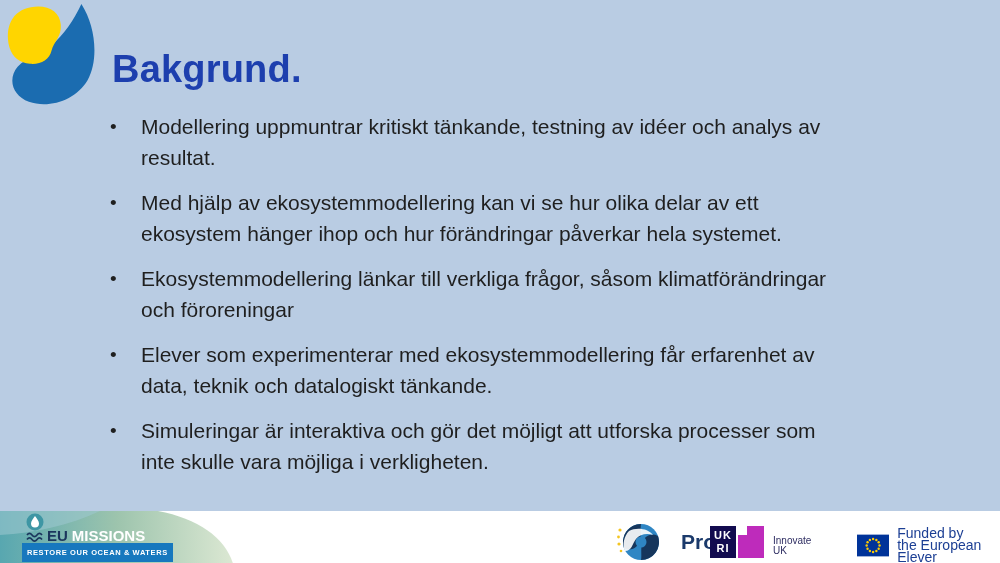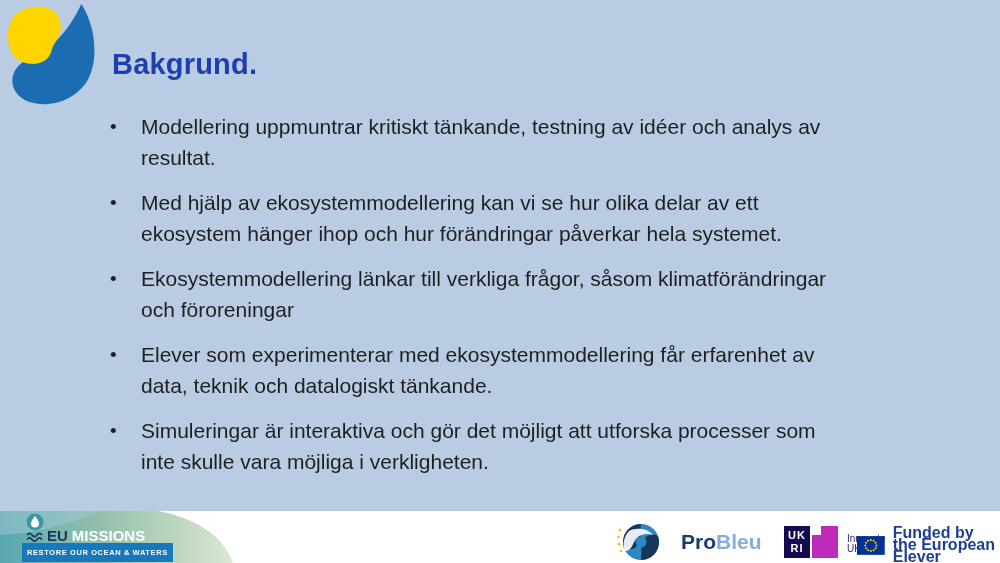--- a/index.html
+++ b/index.html
@@ -6,21 +6,21 @@
   .slide {
     position:relative; width:1000px; height:563px;
     background:#b9cce3; overflow:hidden;
     font-family:"Liberation Sans", sans-serif;
   }
   
   .corner-logo { position:absolute; left:0; top:0; }
   
   .title {
     position:absolute; left:112px; top:48px;
-    font-size:29px; font-weight:bold; color:#1d3fae;
+    font-size:38px; font-weight:bold; color:#1d3fae;
     letter-spacing:0.2px;
   }
   
   .bullets { position:absolute; left:110px; top:111px; width:810px; }
   .bullet { position:relative; padding-left:31px; margin-bottom:14px;
     font-size:21px; line-height:31px; color:#1f1f1f; }
   .bullet::before { content:"\2022"; position:absolute; left:0; top:0; font-size:19px; }
   .bullet .line { display:block; }
   
   .footer { position:absolute; left:0; bottom:0; width:1000px; height:52px; background:#ffffff; }
@@ -32,30 +32,30 @@
   .em-text .eu { color:#1b365d; }
   .em-text .missions { color:#ffffff; margin-left:4px; }
   .em-banner { position:absolute; left:0px; top:32px; background:#1778be; color:#ffffff;
     font-size:7.5px; font-weight:bold; letter-spacing:0.6px; padding:5px 5px; white-space:nowrap; }
   
   .probleu { position:absolute; left:616px; top:12px; display:flex; align-items:center; gap:21px; }
   .probleu-text { font-size:21px; font-weight:bold; white-space:nowrap; }
   .probleu-text .pro { color:#1b3a6b; }
   .probleu-text .bleu { color:#85aede; }
   
-  .ukri { position:absolute; left:784px; top:15px; display:flex; align-items:flex-start; }
+  .ukri { position:absolute; left:710px; top:15px; display:flex; align-items:center; }
   .ukri-box { width:26px; height:32px; background:#120b4f; color:#ffffff; font-weight:bold;
     font-size:11px; line-height:13px; text-align:center; display:flex; flex-direction:column;
     justify-content:center; letter-spacing:1px; }
   .ukri-magenta { margin-left:2px; }
   .ukri-label { margin-left:9px; margin-top:8px; font-size:10px; font-weight:normal;
     color:#2e2d62; line-height:10px; }
   
   .eu-funding { position:absolute; left:857px; top:16px; display:flex; align-items:center; gap:8px; }
-  .eu-funding-text { font-size:16px; font-weight:bold; color:#1c3f94; line-height:12px; }
+  .eu-funding-text { font-size:14px; font-weight:normal; color:#1c3f94; line-height:12px; }
 </style>
 </head>
 <body>
 
 <div class="slide">
 
   <svg class="corner-logo" width="98" height="108" viewBox="0 0 95 105">
     <path d="M79,4 C93,26 96,58 85,78 C74,97 48,106 28,99 C12,93 7,77 17,65
              C26,55 40,53 49,45 C62,34 72,19 79,4 Z" fill="#1b6cb0"></path>
     <path d="M9,46 C4,26 12,10 30,7 C46,4 58,11 59,24 C60,35 52,41 50,49

